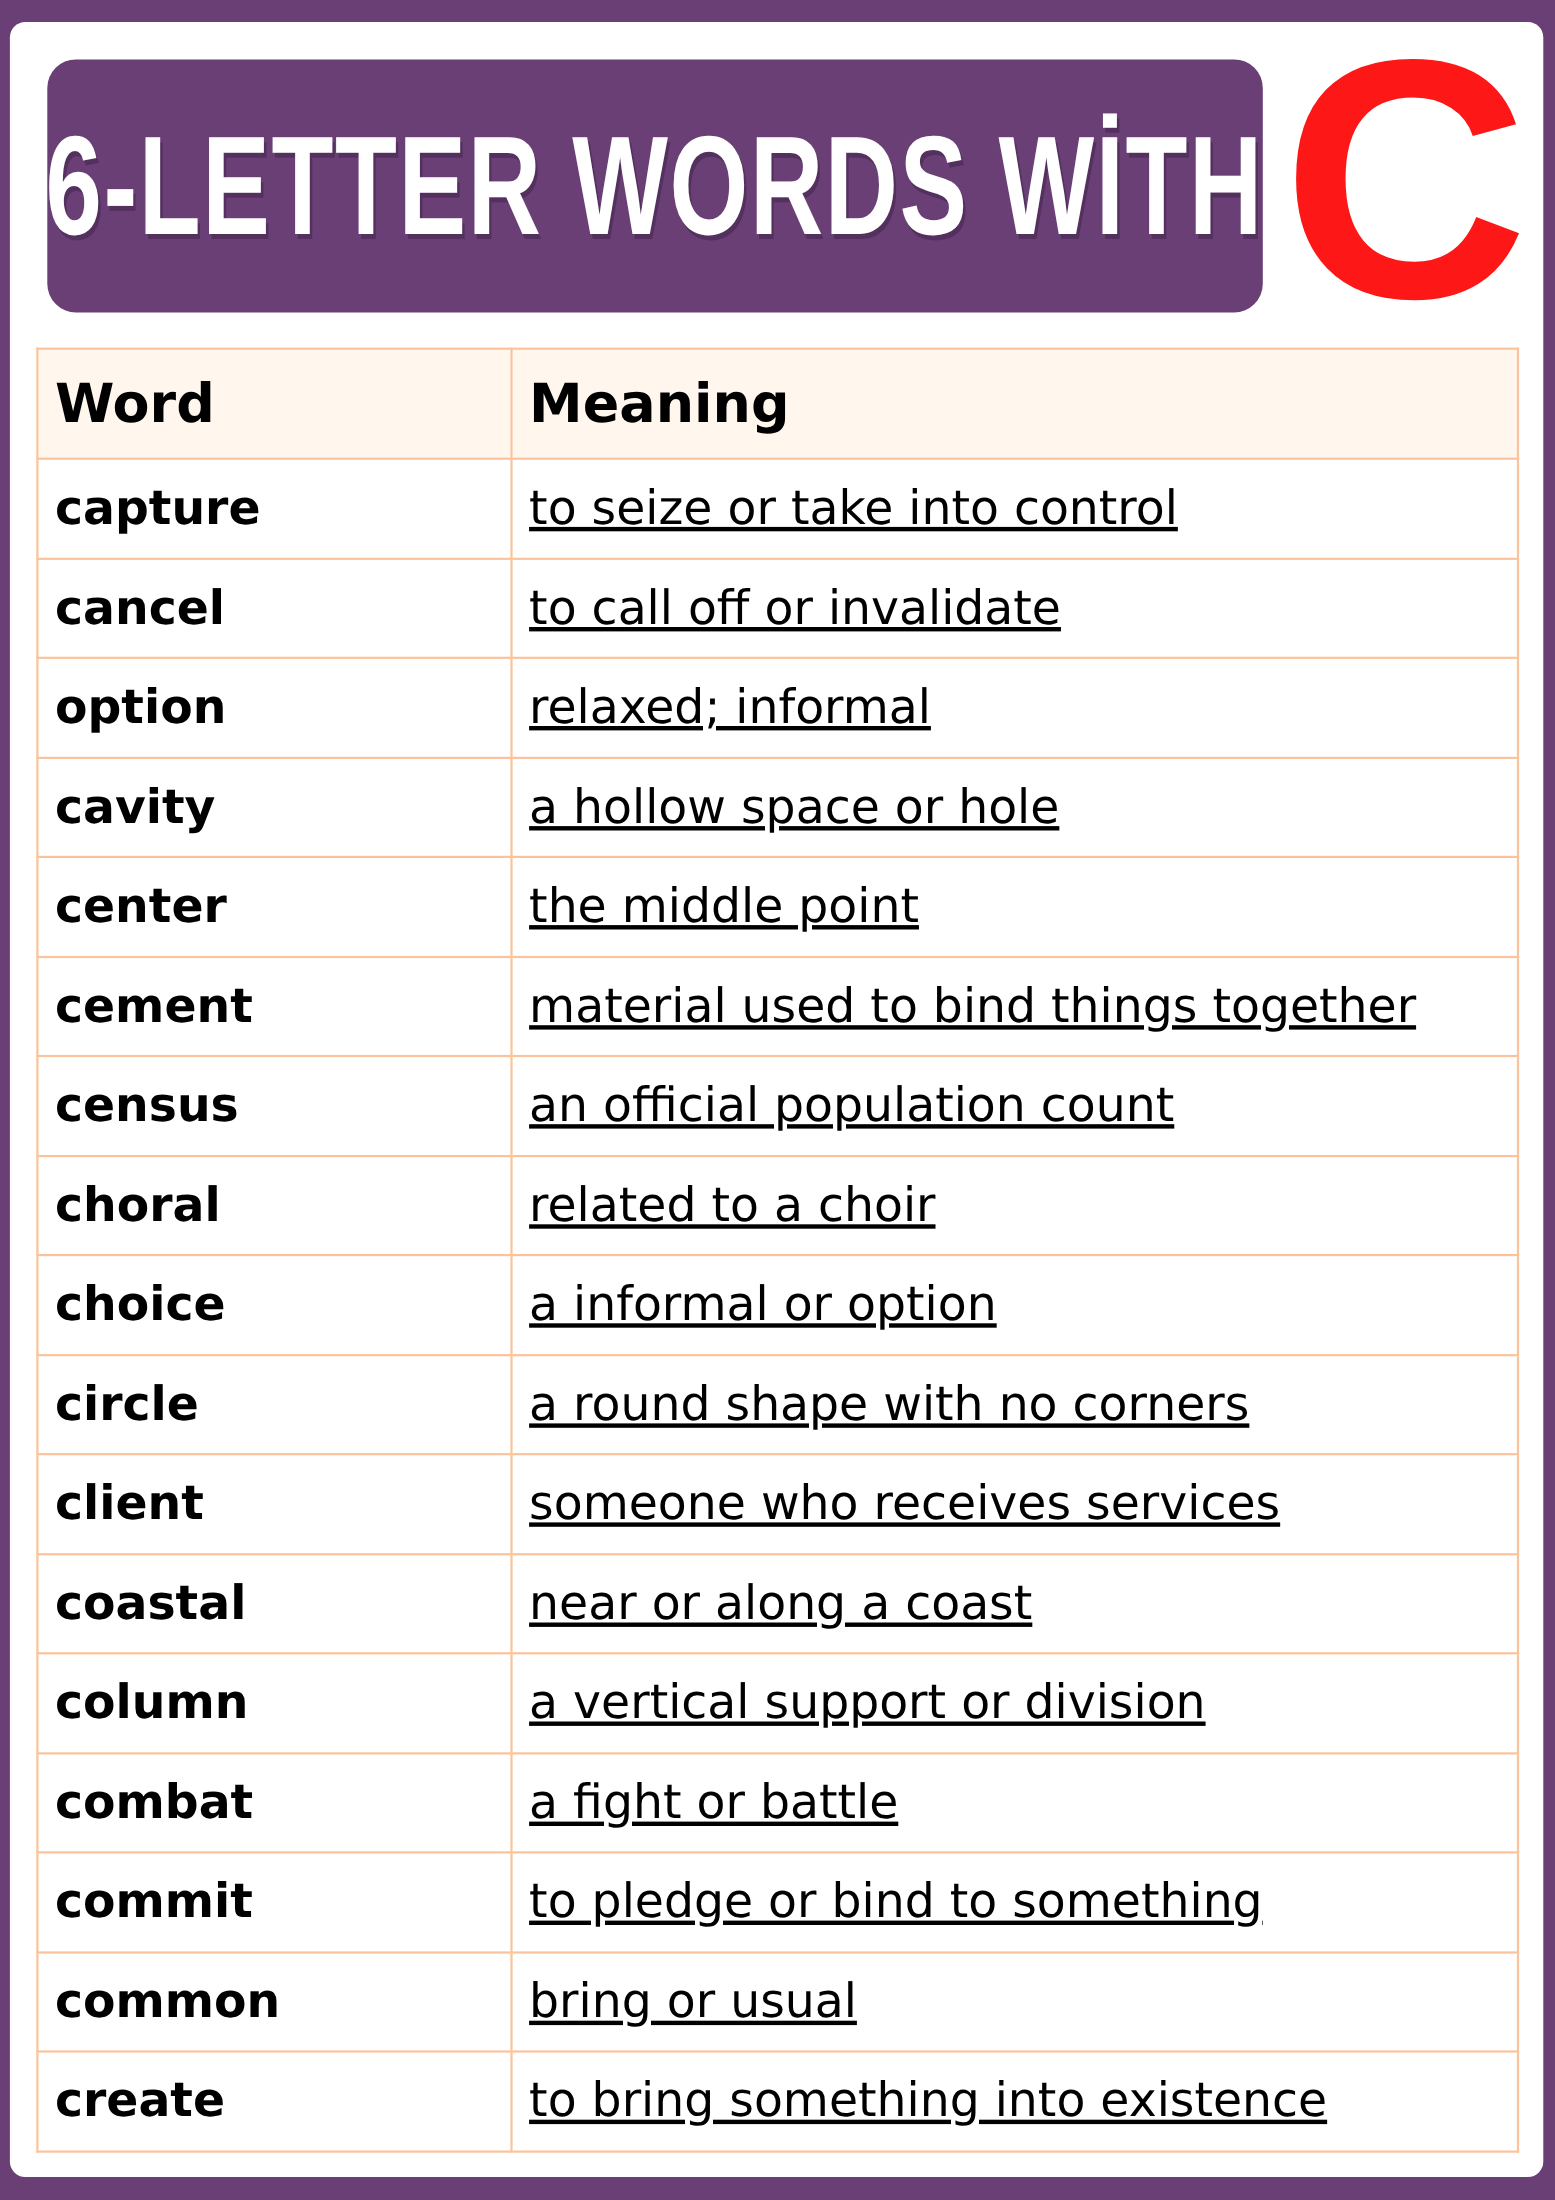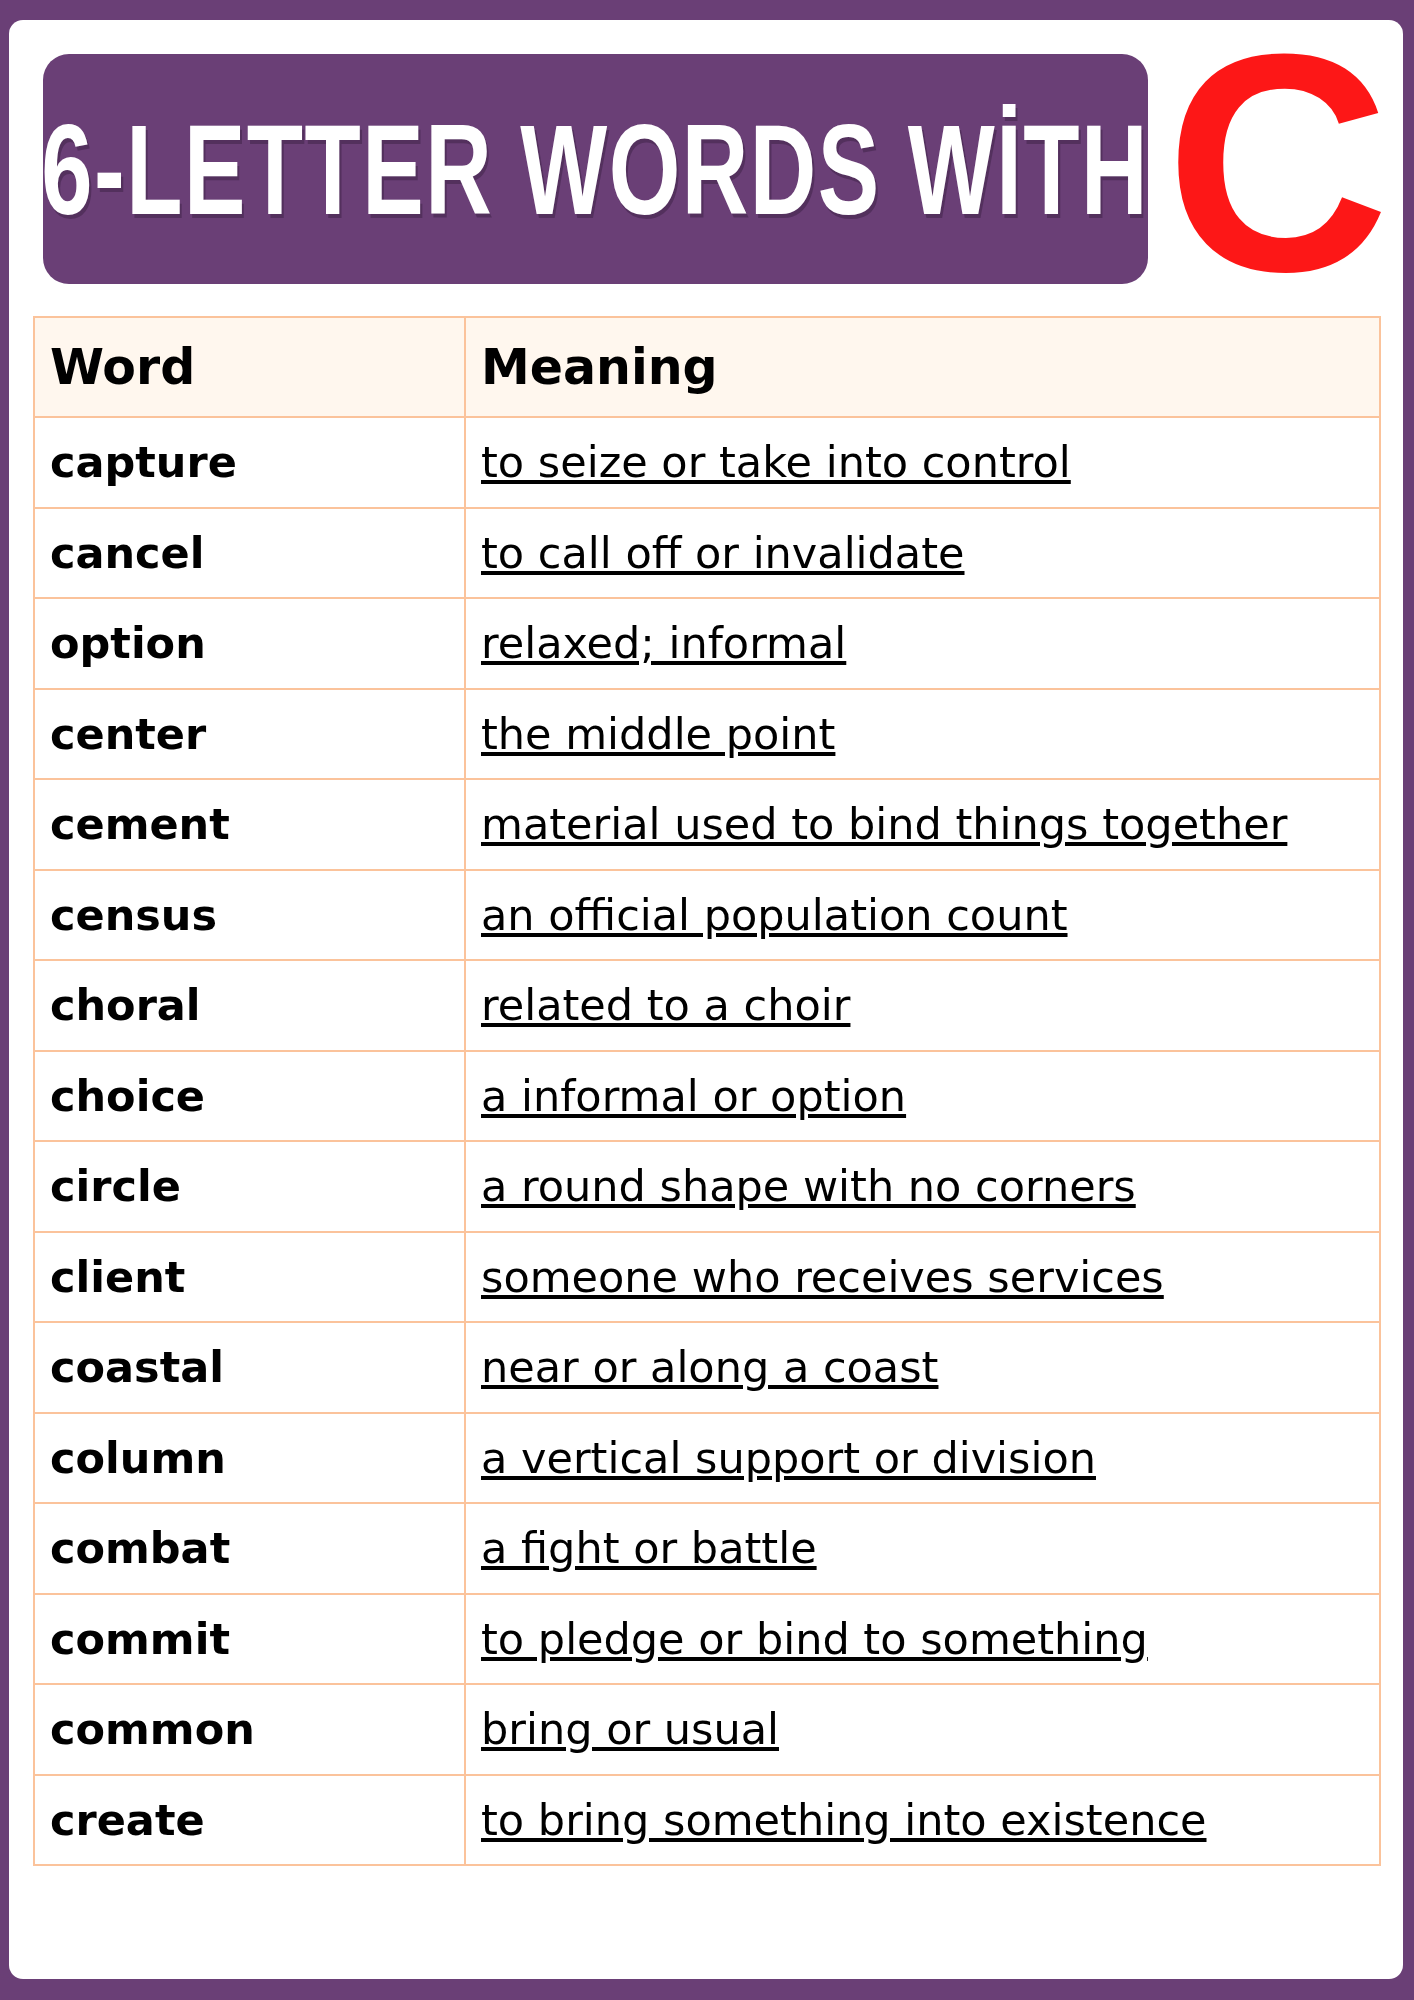--- a/index.html
+++ b/index.html
@@ -43,20 +43,24 @@
         <td class="w">capture</td>
         <td class="m">to seize or take into control</td>
       </tr>
       <tr>
         <td class="w">cancel</td>
         <td class="m">to call off or invalidate</td>
       </tr>
       <tr>
         <td class="w">option</td>
         <td class="m">relaxed; informal</td>
+      </tr>
+      <tr>
+        <td class="w">cavity</td>
+        <td class="m">a hollow space or hole</td>
       </tr>
       <tr>
         <td class="w">center</td>
         <td class="m">the middle point</td>
       </tr>
       <tr>
         <td class="w">cement</td>
         <td class="m">material used to bind things together</td>
       </tr>
       <tr>

